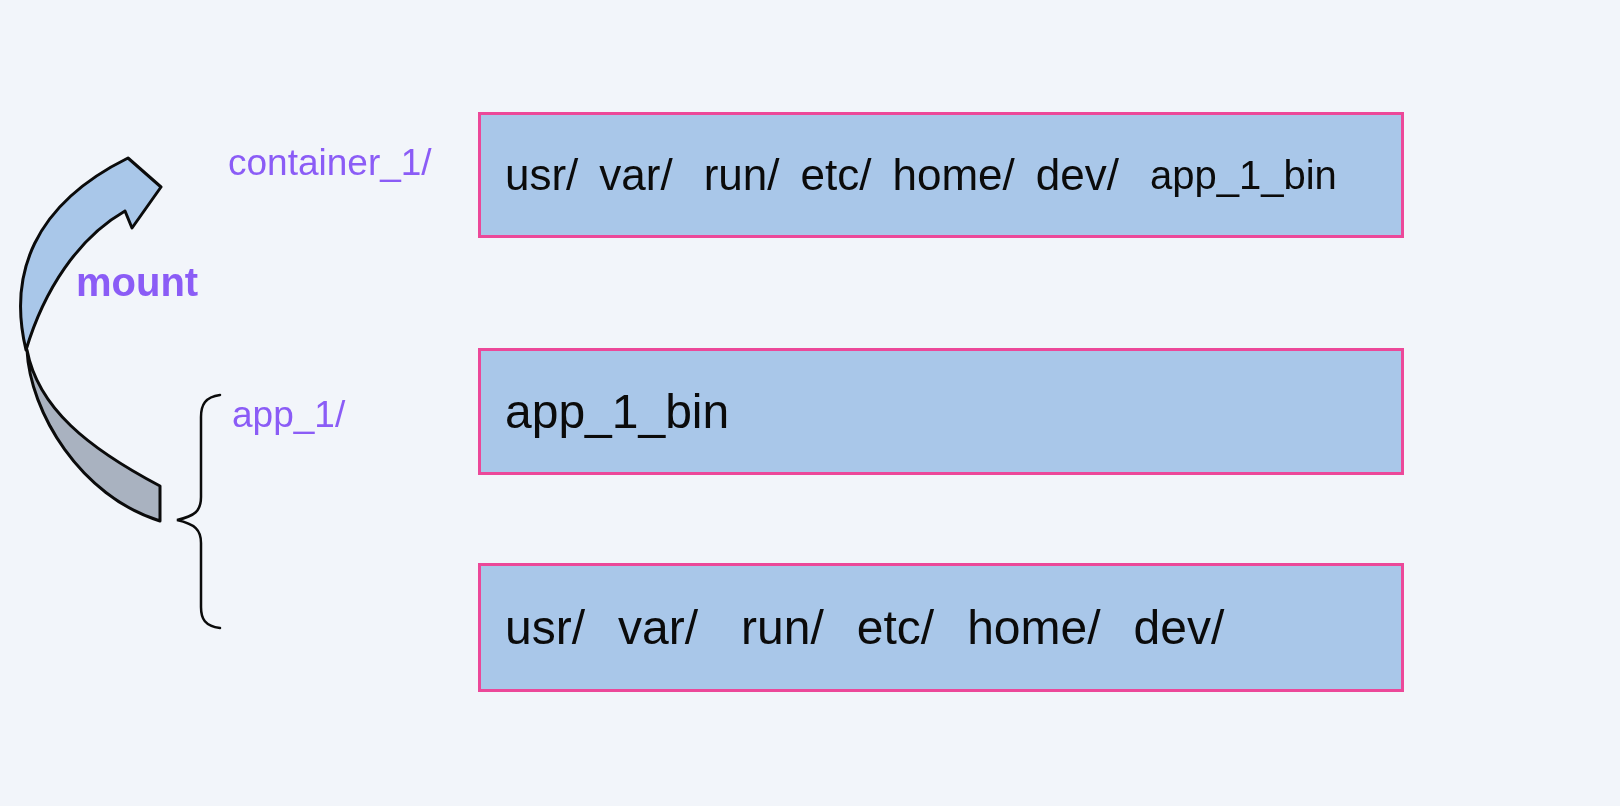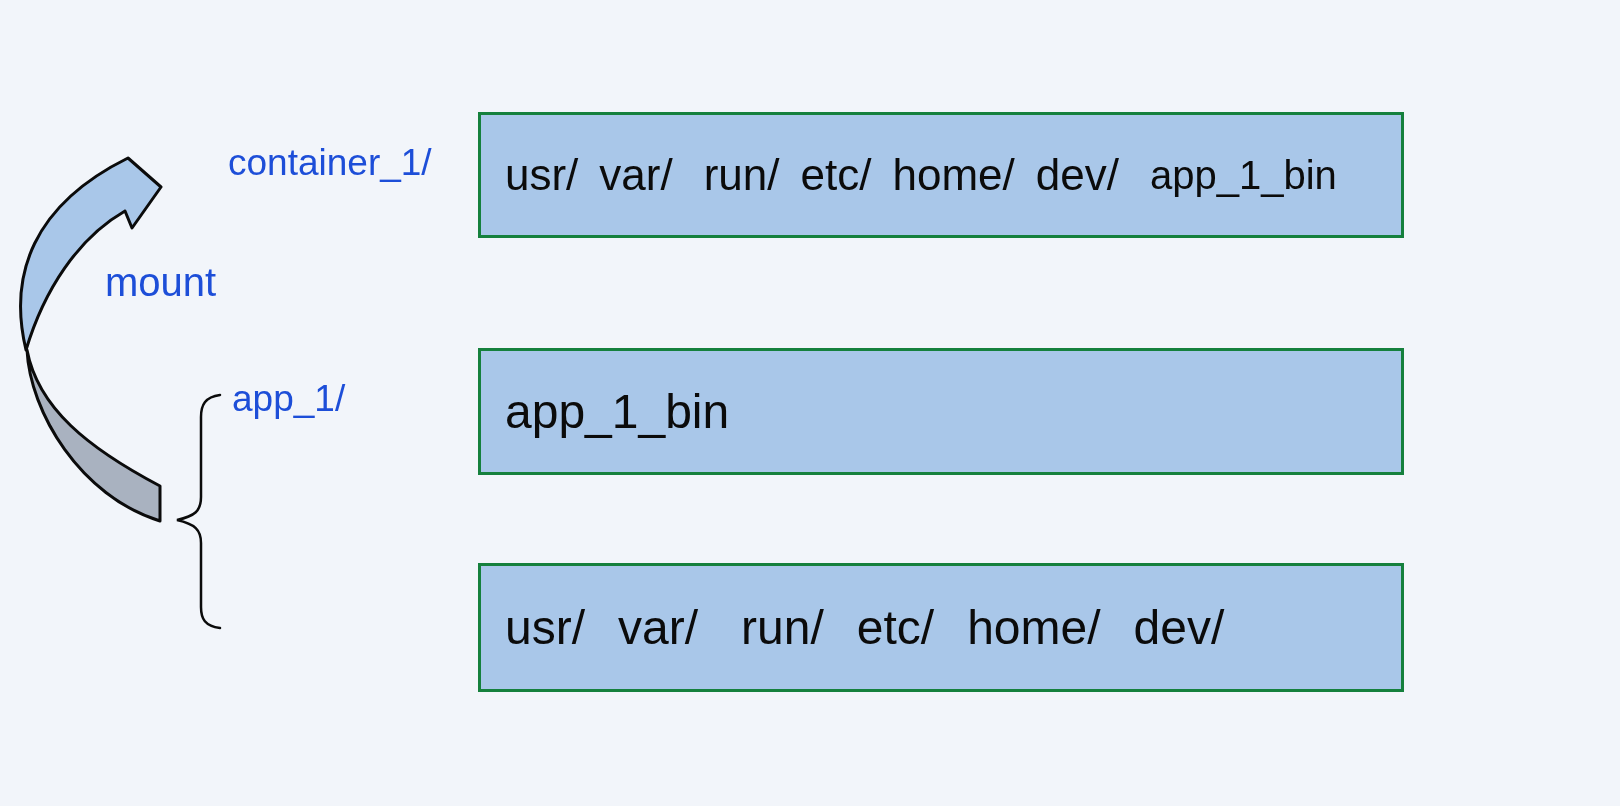--- a/index.html
+++ b/index.html
@@ -12,50 +12,49 @@
     width: 1620px;
     height: 806px;
     background: #f2f5fa;
     overflow: hidden;
   }
   .fsbox {
     position: absolute;
     left: 478px;
     width: 926px;
     background: #a9c7e9;
-    border: 3px solid #15803d;
+    border: 3px solid #ec4899;
     box-sizing: border-box;
     display: flex;
     align-items: center;
     padding-left: 24px;
     color: #0b0b0b;
   }
   .fsbox.box1 { top: 112px; height: 126px; font-size: 44px; }
   .fsbox.box2 { top: 348px; height: 127px; font-size: 48px; }
   .fsbox.box3 { top: 563px; height: 129px; font-size: 48px; }
   .fsbox .item { margin-right: 21px; white-space: nowrap; }
   .fsbox.box3 .item { margin-right: 33px; }
   .fsbox .item.pre-gap { margin-left: 10px; }
   .fsbox .item.small { font-size: 40px; margin-left: 10px; }
   .label {
     position: absolute;
-    color: #1d4ed8;
+    color: #8b5cf6;
     font-size: 37px;
     line-height: 1;
     white-space: nowrap;
   }
   .label.mount {
     font-size: 40px;
-    font-weight: normal;
+    font-weight: bold;
     left: 76px;
     top: 262px;
-    margin-left: 29px;
   }
   .label.container-lbl { left: 228px; top: 144px; }
-  .label.app-lbl       { left: 232px; top: 380px; }
+  .label.app-lbl       { left: 232px; top: 396px; }
   .label.ubuntu-lbl    { left: 232px; top: 598px; }
   .arrow-svg { position: absolute; left: 8px; top: 140px; }
   .brace-svg { position: absolute; left: 168px; top: 385px; }
 </style>
 </head>
 <body>
 
 <div class="canvas">
 
   <svg class="arrow-svg" width="190" height="400" viewBox="0 0 190 400">

